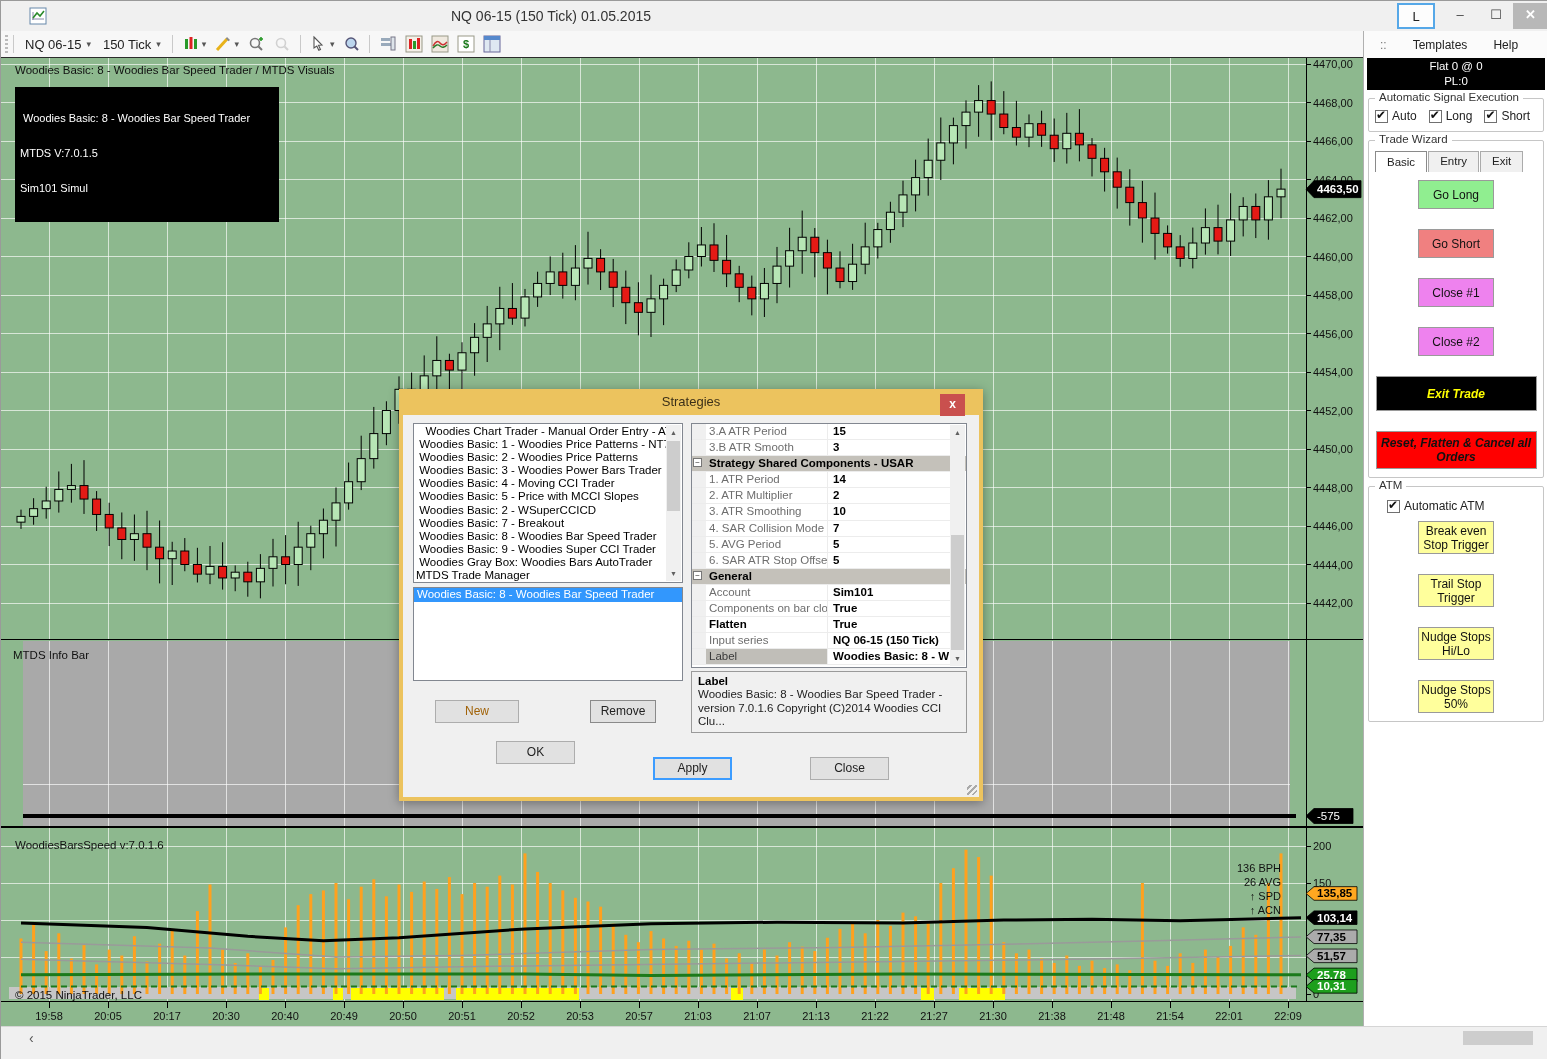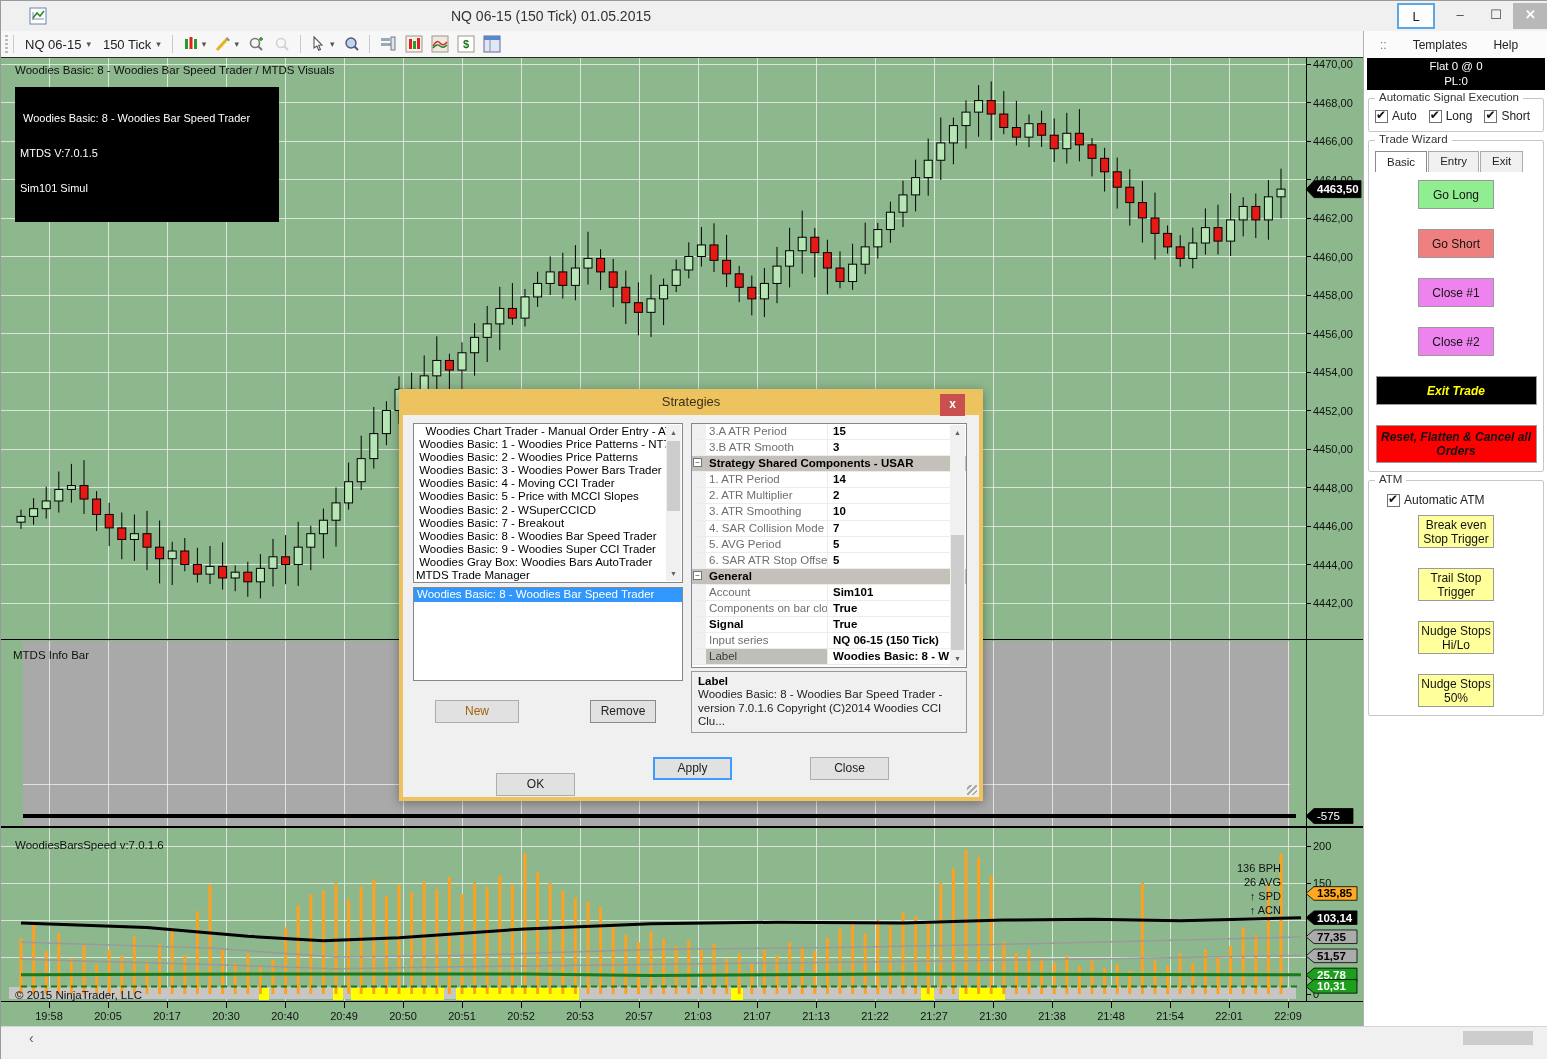--- a/index.html
+++ b/index.html
@@ -58,21 +58,21 @@
   .cbbox { width:13px; height:13px; border:1px solid #707070; background:#fff; position:relative; }
   .cbbox span { position:absolute; left:0px; top:-3px; font-size:12px; color:#111; }
   #tw-tabs { display:flex; margin:-2px 0 8px 0; }
   .tab { padding:3px 11px 4px 11px; border:1px solid #ababab; border-bottom:none; background:#f0f0f0;
     font-size:11.5px; margin-right:1px; }
   .tab.active { background:#fff; padding-top:4px; font-weight:normal; border-color:#8a8a8a; }
   .btn-grid { display:flex; flex-wrap:wrap; gap:20px; justify-content:center; }
   .twbtn { width:76px; height:29px; border:1px solid #9a9a9a; font-size:12px; color:#111;
     display:flex; align-items:center; justify-content:center; text-align:center; cursor:default; }
   .wide { width:161px; }
-  #btn-exit { background:#000; color:var(--exit-text); font-style:italic; font-weight:bold; height:29px; }
+  #btn-exit { background:#000; color:var(--exit-text); font-style:italic; font-weight:bold; height:35px; }
   #btn-reset { background:var(--reset-bg); color:#111; font-style:italic; font-weight:bold;
     height:38px; line-height:14px; font-size:12px; }
   .atmbtn { width:76px; height:33px; background:var(--atm-btn); line-height:14px; font-size:12px; }
 
   
   #dialog { position:absolute; left:398px; top:388px; width:584px; height:412px;
     background:#f0f0f0; border:4px solid var(--dialog-frame); box-shadow:0 2px 10px rgba(0,0,0,.35);
     z-index:20; font-size:11.5px; }
   #dlg-title { position:absolute; left:-4px; top:-4px; width:584px; height:26px;
     background:var(--dialog-frame); text-align:center; font-size:13px; color:#3c3018; line-height:25px; }
@@ -88,21 +88,21 @@
     color:#606060; text-align:center; line-height:15px; }
   .vscroll .thumb { position:absolute; left:1px; width:13px; background:#cdcdcd; }
   #sel-list { position:absolute; left:10px; top:194px; width:270px; height:94px; background:#fff;
     border:1px solid #828790; }
   #sel-item { height:14px; background:var(--selection-blue); color:#fff; font-size:11.5px;
     padding-left:3px; white-space:nowrap; overflow:hidden; }
   .dlgbtn { position:absolute; width:79px; height:23px; background:#e1e1e1; border:1px solid #adadad;
     text-align:center; line-height:21px; font-size:12px; color:#222; }
   #btn-new { left:32px; top:307px; width:84px; color:#a16207; }
   #btn-remove { left:187px; top:307px; width:66px; border-color:#8a8a8a; }
-  #btn-ok { left:93px; top:380px; }
+  #btn-ok { left:93px; top:348px; }
   #btn-apply { left:250px; top:364px; border:2px solid #3c9cff; line-height:19px; }
   #btn-dclose { left:407px; top:364px; }
   #propgrid { position:absolute; left:288px; top:30px; width:276px; height:245px; background:#fff;
     border:1px solid #828790; overflow:hidden; }
   .prow { display:flex; height:16.1px; border-bottom:1px solid #ececec; font-size:11.5px; }
   .pmargin { width:14px; background:#f0f0f0; flex:none; position:relative; }
   .pcollapse { position:absolute; left:1px; top:2px; width:9px; height:9px; border:1px solid #777;
     background:#fff; font-size:8px; line-height:7px; text-align:center; color:#333; }
   .pname { width:122px; flex:none; padding:1px 2px 0 3px; color:#6e6e6e; white-space:nowrap;
     overflow:hidden; border-right:1px solid #ececec; }
@@ -927,21 +927,21 @@
             <div class="pname">Account</div>
             <div class="pval">Sim101</div>
           </div>
           <div class="prow">
             <div class="pmargin"></div>
             <div class="pname">Components on bar close</div>
             <div class="pval">True</div>
           </div>
           <div class="prow">
             <div class="pmargin"></div>
-            <div class="pname" style="color: rgb(0, 0, 0); font-weight: bold;">Signal</div>
+            <div class="pname" style="color: rgb(0, 0, 0); font-weight: bold;">Flatten</div>
             <div class="pval">True</div>
           </div>
           <div class="prow">
             <div class="pmargin"></div>
             <div class="pname">Input series</div>
             <div class="pval">NQ 06-15 (150 Tick)</div>
           </div>
           <div class="prow sel">
             <div class="pmargin"></div>
             <div class="pname">Label</div>

